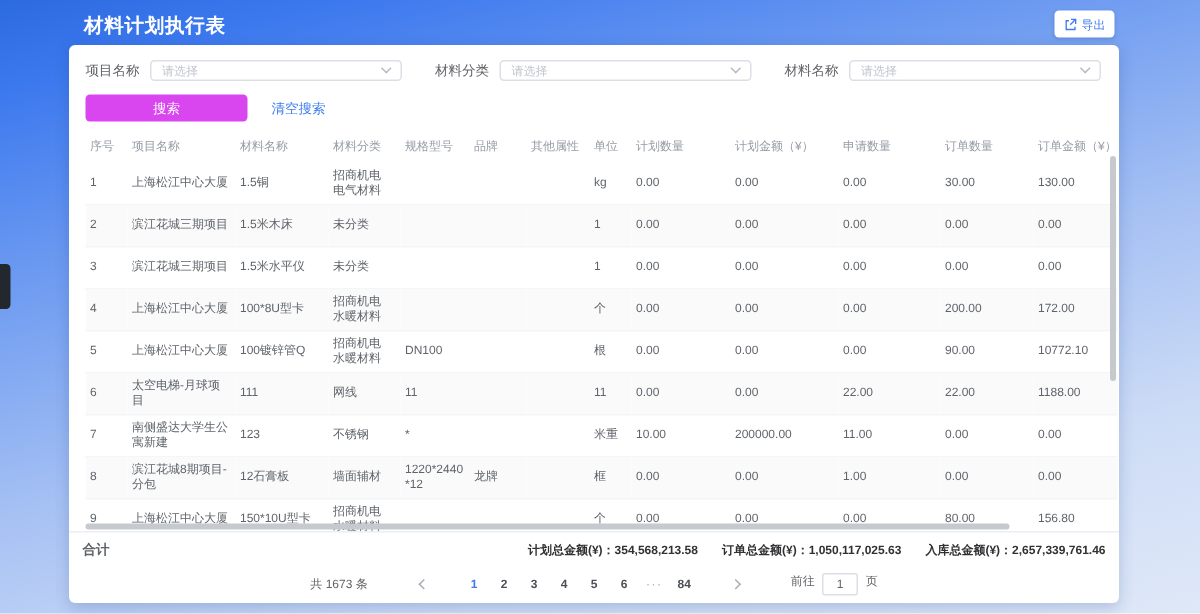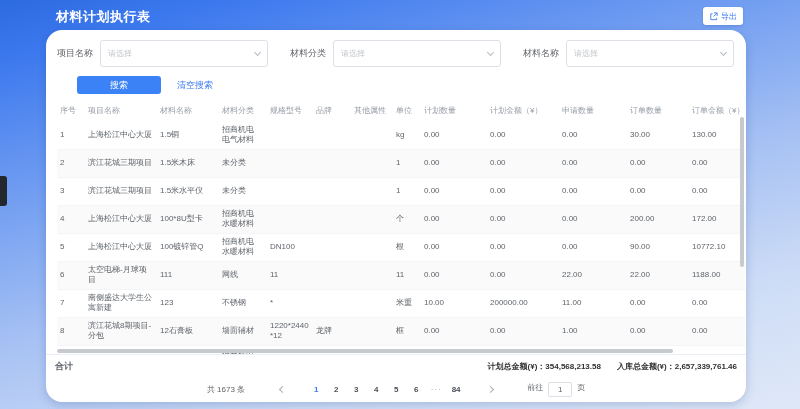--- a/index.html
+++ b/index.html
@@ -10,36 +10,36 @@
     position:relative;
   }
   .page-title { position:absolute; left:56px; top:8px; color:#ffffff; font-size:13px; font-weight:bold; letter-spacing:.5px; }
   .export-btn { position:absolute; left:703px; top:7px; width:40px; height:18px; background:#ffffff; border-radius:3px;
     color:#3e7bf0; font-size:8px; display:flex; align-items:center; justify-content:center; gap:3px; cursor:pointer;
     box-shadow:0 1px 3px rgba(20,50,120,.2); }
   .export-btn svg { display:block; }
 
   .drawer-handle { position:absolute; left:0; top:176px; width:7px; height:30px; background:#23272e; border-radius:0 3px 3px 0; }
 
-  .card { position:absolute; left:46px; top:30px; width:700px; height:372px; background:#ffffff; border-radius:16px;
+  .card { position:absolute; left:46px; top:30px; width:700px; height:372px; background:#ffffff; border-radius:4px;
     box-shadow:0 3px 10px rgba(25,60,130,.22); display:flex; flex-direction:column; overflow:hidden; }
 
   
   .filters { display:flex; align-items:center; padding:10px 11px 0 11px; }
   .filter-field { display:flex; align-items:center; margin-right:22px; }
   .filter-field:last-child { margin-right:0; }
   .filter-label { font-size:9px; color:#606266; margin-right:7px; white-space:nowrap; }
-  .select { width:168px; height:27px; border:1px solid #dcdfe6; border-radius:3px; display:flex; align-items:center;
+  .select { width:168px; height:14px; border:1px solid #dcdfe6; border-radius:3px; display:flex; align-items:center;
     justify-content:space-between; padding:0 7px; background:#fff; cursor:pointer; }
   .select .ph { font-size:8px; color:#c0c4cc; }
   .chevron { width:5px; height:5px; border-right:1px solid #b4bac2; border-bottom:1px solid #b4bac2; transform:rotate(45deg); margin-top:-3px; }
 
   .actions { display:flex; align-items:center; padding:9px 11px 7px 11px; gap:16px; }
-  .search-btn { width:84px; height:18px; background:#3b82f6; color:#fff; font-size:9px; border:none; border-radius:3px;
-    display:flex; align-items:center; justify-content:center; cursor:pointer;margin-left:20px; }
+  .search-btn { width:108px; height:18px; background:#d946ef; color:#fff; font-size:9px; border:none; border-radius:3px;
+    display:flex; align-items:center; justify-content:center; cursor:pointer; }
   .clear-link { color:#3e7bf0; font-size:9px; cursor:pointer; }
 
   
   .table-wrap { position:relative; flex:1; padding:0 11px; overflow:hidden; }
   table { width:100%; border-collapse:collapse; table-layout:fixed; font-size:8px; }
   thead th { color:#969ca6; font-weight:normal; text-align:left; padding:4px 3px 5px 3px; white-space:nowrap; overflow:hidden; }
   tbody td { color:#5f646b; padding:3px 3px; line-height:10px; height:28px; vertical-align:middle; word-break:break-all;
     white-space:pre-line; overflow:hidden; }
   tbody tr { border-bottom:1px solid #f4f5f7; }
   tbody tr:nth-child(even) { background:#fafafa; }
@@ -294,20 +294,21 @@
         </tbody>
     </table>
     <div class="v-scrollbar"></div>
     <div class="h-scrollbar"></div>
   </div>
 
   <div class="summary">
     <span class="summary-label">合计</span>
     <div class="summary-totals">
       <span class="summary-item"><span>计划总金额(¥)：</span><span class="val">354,568,213.58</span></span>
+      <span class="summary-item"><span>订单总金额(¥)：</span><span class="val">1,050,117,025.63</span></span>
       <span class="summary-item"><span>入库总金额(¥)：</span><span class="val">2,657,339,761.46</span></span>
     </div>
   </div>
 
   <div class="pagination">
     <span class="page-total">共 1673 条</span>
     <span class="page-arrow">
         <span class="chev left"></span>
       </span>
     <div class="pager">

